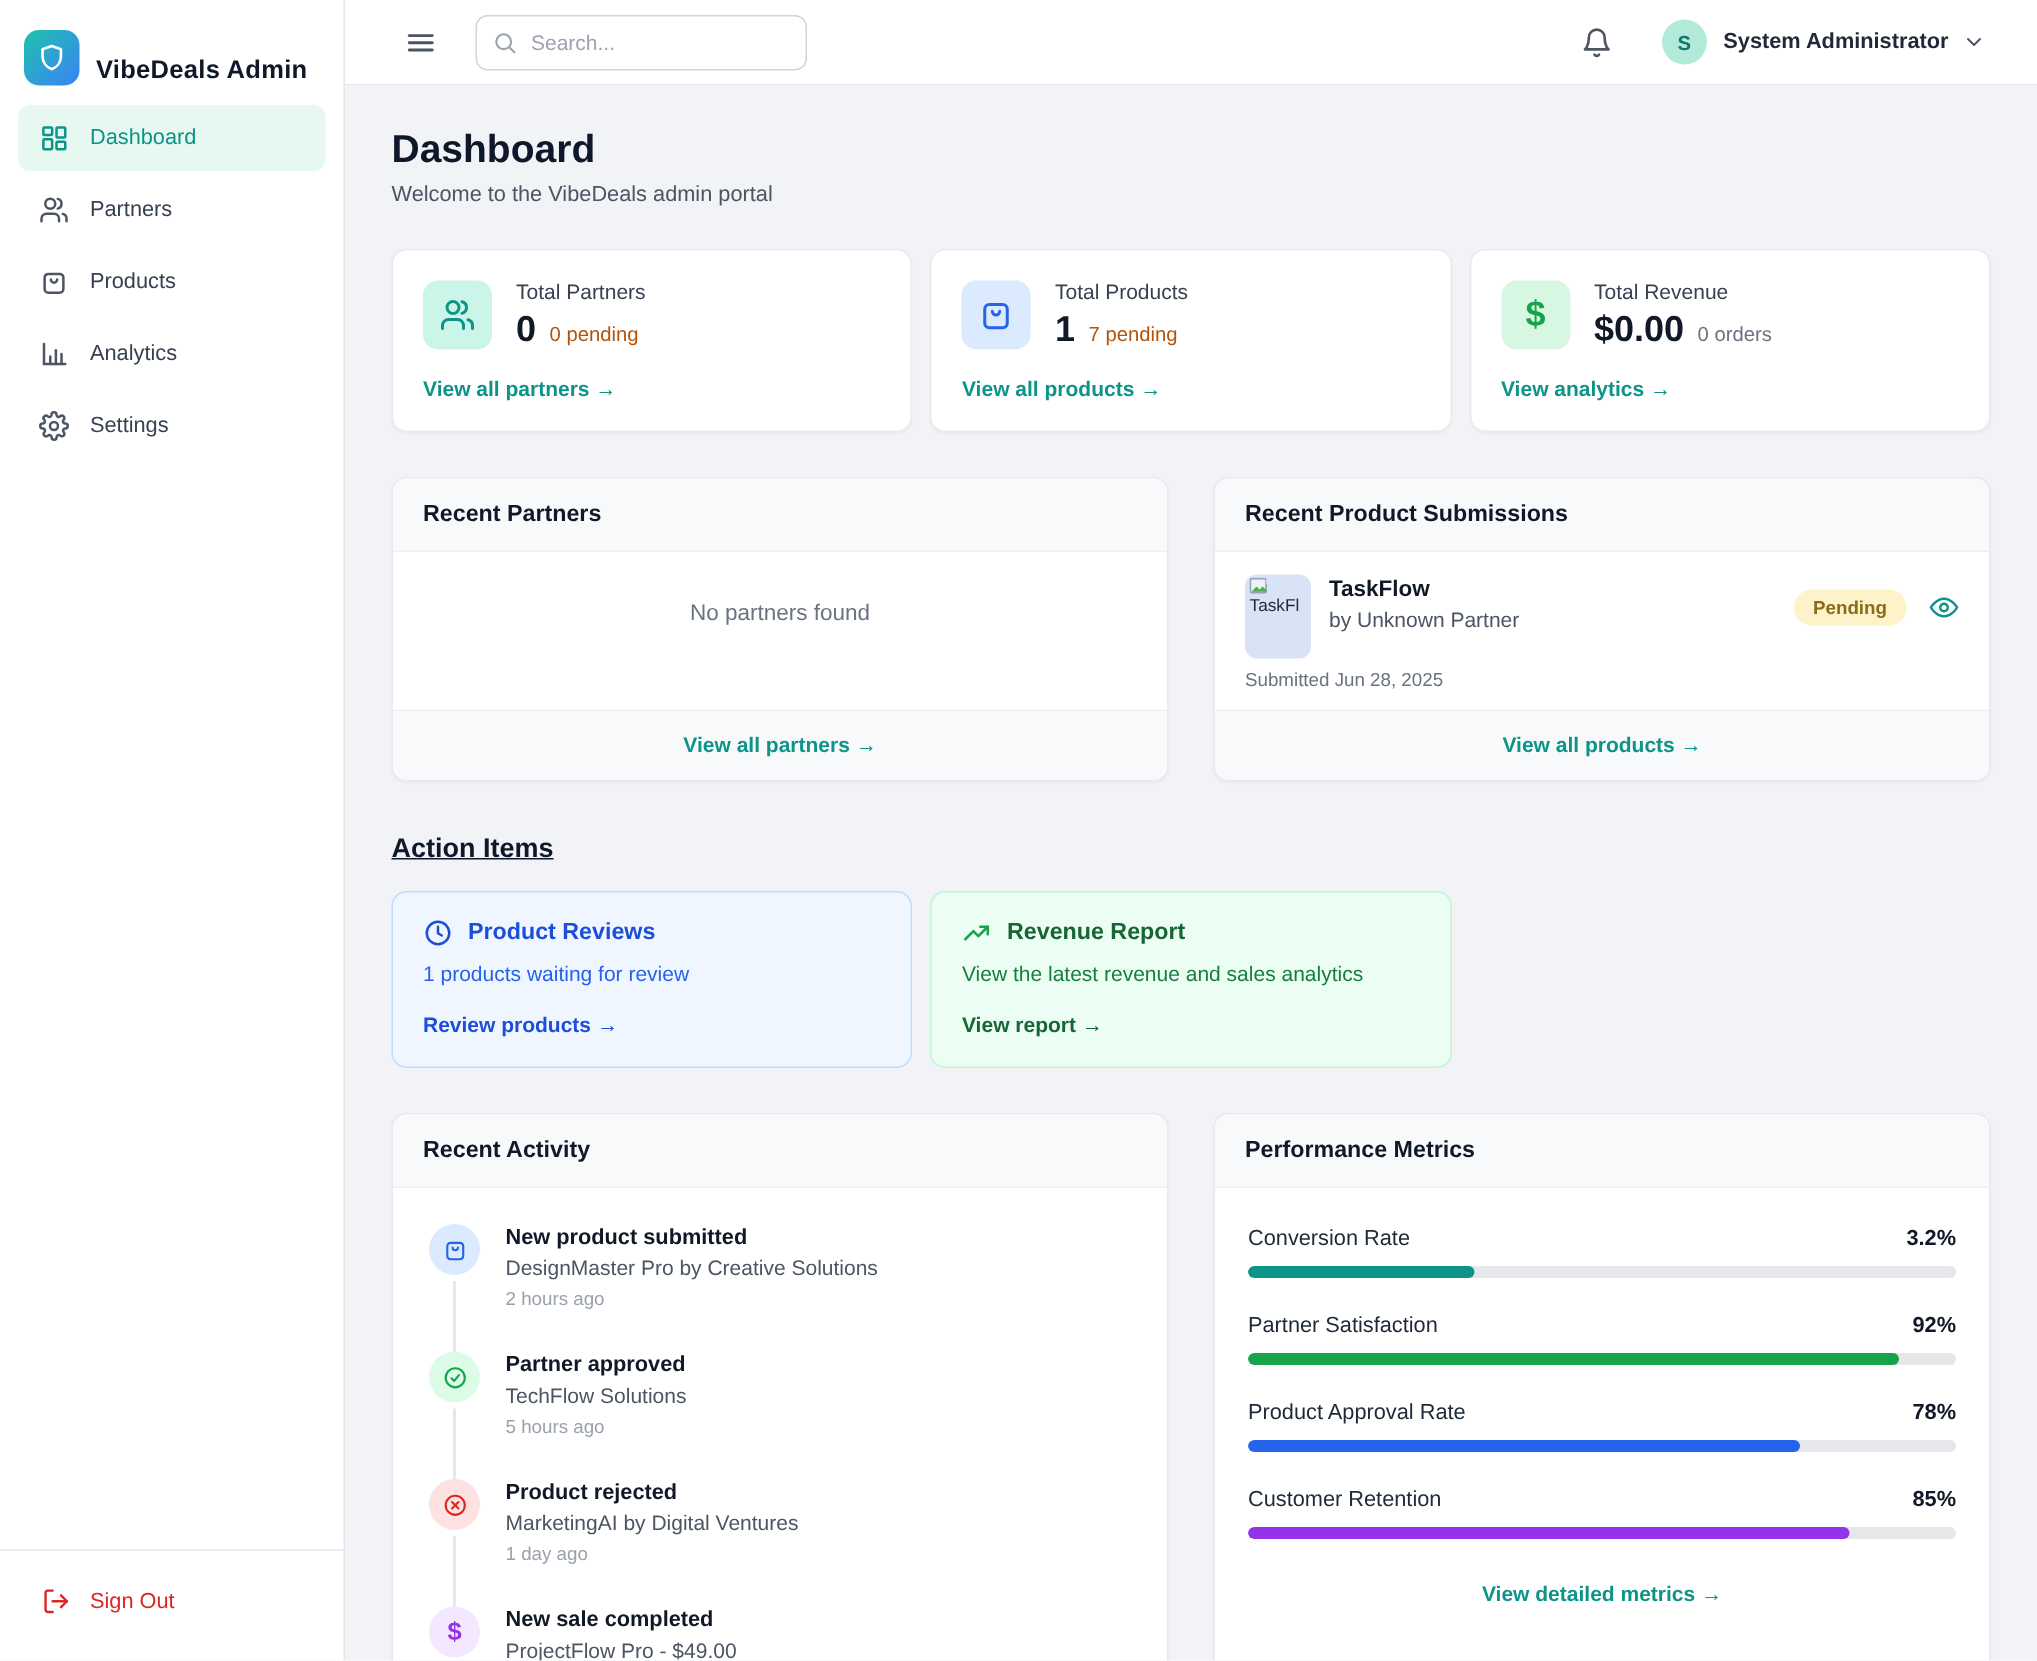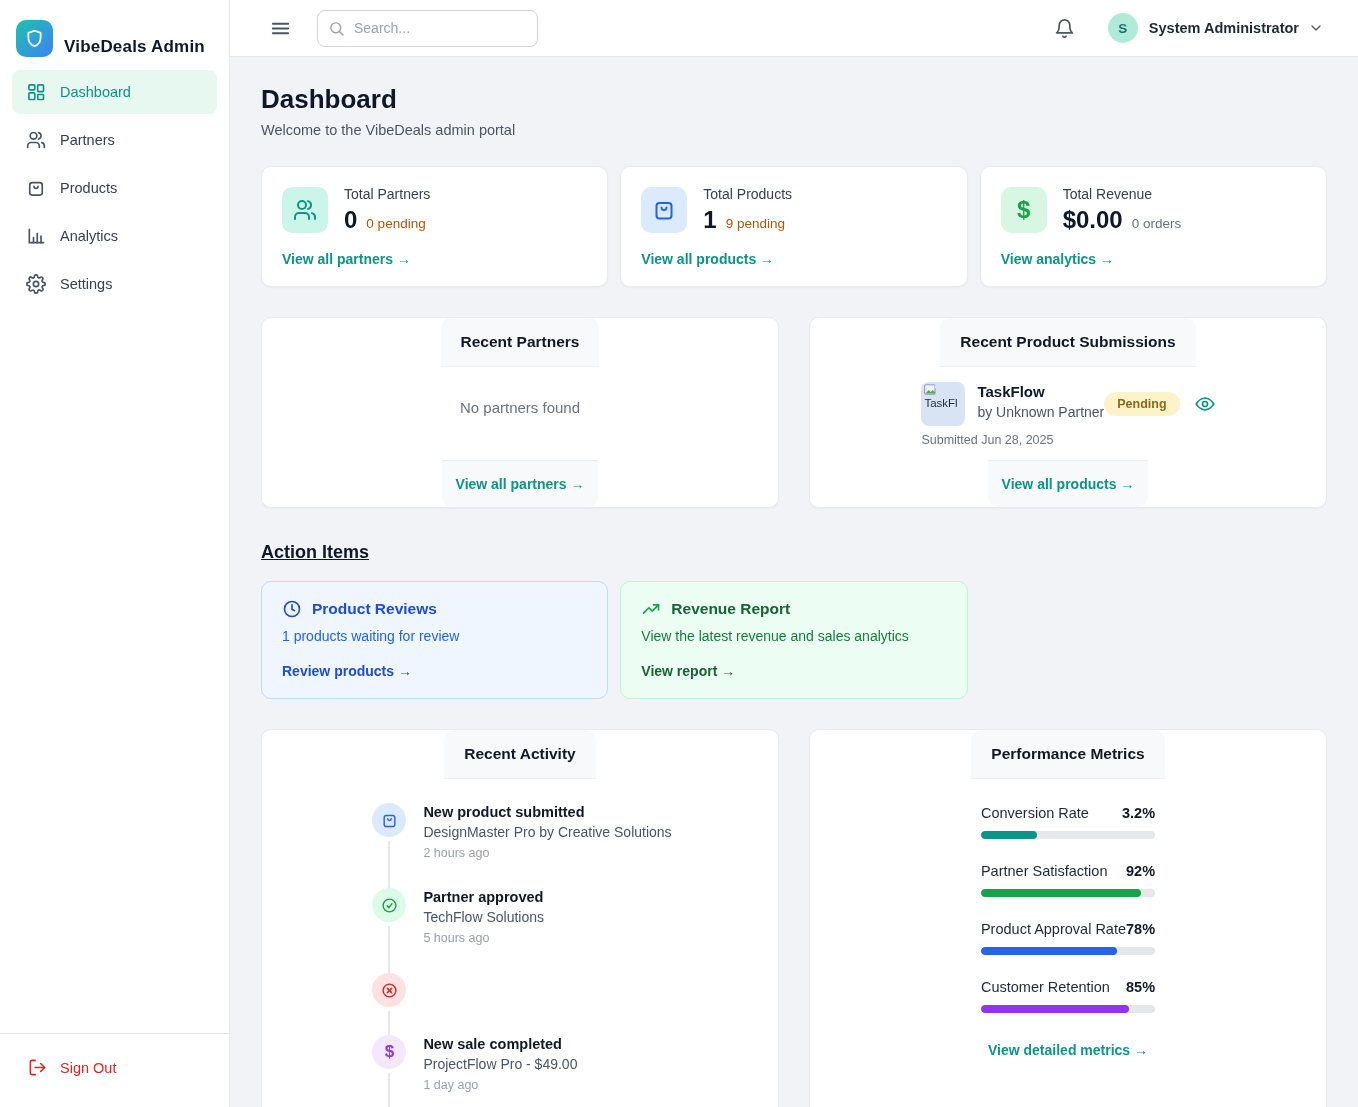--- a/index.html
+++ b/index.html
@@ -52,29 +52,29 @@
   .tile-blue { background:#dbeafe; color:#2563eb; }
   .tile-green { background:#d7f7e2; color:#16a34a; }
   .stat-label { font-size:14px; color:#374151; margin-bottom:4px; }
   .stat-valrow { display:flex; align-items:baseline; gap:9px; }
   .stat-value { font-size:24px; font-weight:800; color:#111827; }
   .stat-sub { font-size:13.5px; color:#b45309; }
   .stat-sub.muted { color:#6b7280; }
   .stat-link { display:inline-block; margin-top:17px; font-size:14px; font-weight:600; color:#0d9488; text-decoration:none; }
   .arrow::after { content:" \2192"; }
 
-  .panel { display:flex; flex-direction:column;align-items:center; }
+  .panel { display:flex; flex-direction:column; }
   .panel-header { padding:15px 20px; background:#f8f9fb; border-bottom:1px solid #eceef1; border-radius:10px 10px 0 0; font-size:15.5px; font-weight:700; color:#111827; }
   .panel-footer { margin-top:auto; padding:14px; background:#f8f9fb; border-top:1px solid #eceef1; border-radius:0 0 10px 10px; text-align:center; }
   .panel-footer a, .center-link { font-size:14px; font-weight:600; color:#0d9488; text-decoration:none; }
   .empty-body { padding:32px 20px; text-align:center; color:#6b7280; font-size:15px; }
 
   .prod-item { padding:15px 20px 13px; }
   .prod-row { display:flex; align-items:flex-start; }
-  .thumb { width:44px; height:44px; border-radius:8px; background:#d9e3f6; overflow:hidden; flex:0 0 44px; padding:2px 3px; }
+  .thumb { width:44px; height:56px; border-radius:8px; background:#d9e3f6; overflow:hidden; flex:0 0 44px; padding:2px 3px; }
   .thumb .alt-text { font-size:11.5px; color:#1f2937; white-space:nowrap; display:block; margin-top:1px; }
   .prod-info { margin-left:12px; }
   .prod-name { font-size:15px; font-weight:700; color:#111827; margin-top:1px; }
   .prod-owner { font-size:14px; color:#4b5563; margin-top:4px; }
   .prod-right { margin-left:auto; display:flex; align-items:center; gap:15px; padding-top:10px; }
   .badge-pending { background:#fdf3c9; color:#8a6a1c; font-size:12.5px; font-weight:600; padding:5px 13px; border-radius:999px; }
   .eye-btn { background:none; border:none; cursor:pointer; color:#0d9488; padding:0; }
   .prod-submitted { font-size:12.5px; color:#6b7280; margin-top:7px; }
 
   .section-heading { font-size:18px; font-weight:700; color:#0f172a; margin:34px 0 18px;text-decoration:underline; }
@@ -273,21 +273,21 @@
             <div class="stat-tile tile-blue">
               <svg width="24" height="24" viewBox="0 0 24 24" fill="none" stroke="currentColor" stroke-width="2" stroke-linecap="round" stroke-linejoin="round">
                   <rect x="4.5" y="5" width="15" height="15.5" rx="3"></rect>
                   <path d="M9.5 9.5a2.5 2.5 0 0 0 5 0"></path>
                 </svg>
             </div>
             <div>
               <div class="stat-label">Total Products</div>
               <div class="stat-valrow">
                 <span class="stat-value">1</span>
-                <span class="stat-sub">9 pending</span>
+                <span class="stat-sub">7 pending</span>
               </div>
             </div>
           </div>
           <a href="#" class="stat-link arrow">View all products</a>
         </div>
 
         <div class="card stat-card">
           <div class="stat-top">
             <div class="stat-tile tile-green">
               <span class="dollar-glyph" style="font-size:24px;">$</span>
@@ -416,20 +416,25 @@
             </div>
 
             <div class="act-row">
               <div class="act-icon ic-red">
                 <svg width="17" height="17" viewBox="0 0 24 24" fill="none" stroke="currentColor" stroke-width="2" stroke-linecap="round" stroke-linejoin="round">
                     <circle cx="12" cy="12" r="9"></circle>
                     <line x1="9" y1="9" x2="15" y2="15"></line>
                     <line x1="15" y1="9" x2="9" y2="15"></line>
                   </svg>
               </div>
+              <div>
+                <div class="act-title">Product rejected</div>
+                <div class="act-desc">MarketingAI by Digital Ventures</div>
+                <div class="act-time">1 day ago</div>
+              </div>
             </div>
 
             <div class="act-row">
               <div class="act-icon ic-purple">
                 <span class="dollar-glyph">$</span>
               </div>
               <div>
                 <div class="act-title">New sale completed</div>
                 <div class="act-desc">ProjectFlow Pro - $49.00</div>
                 <div class="act-time">1 day ago</div>

